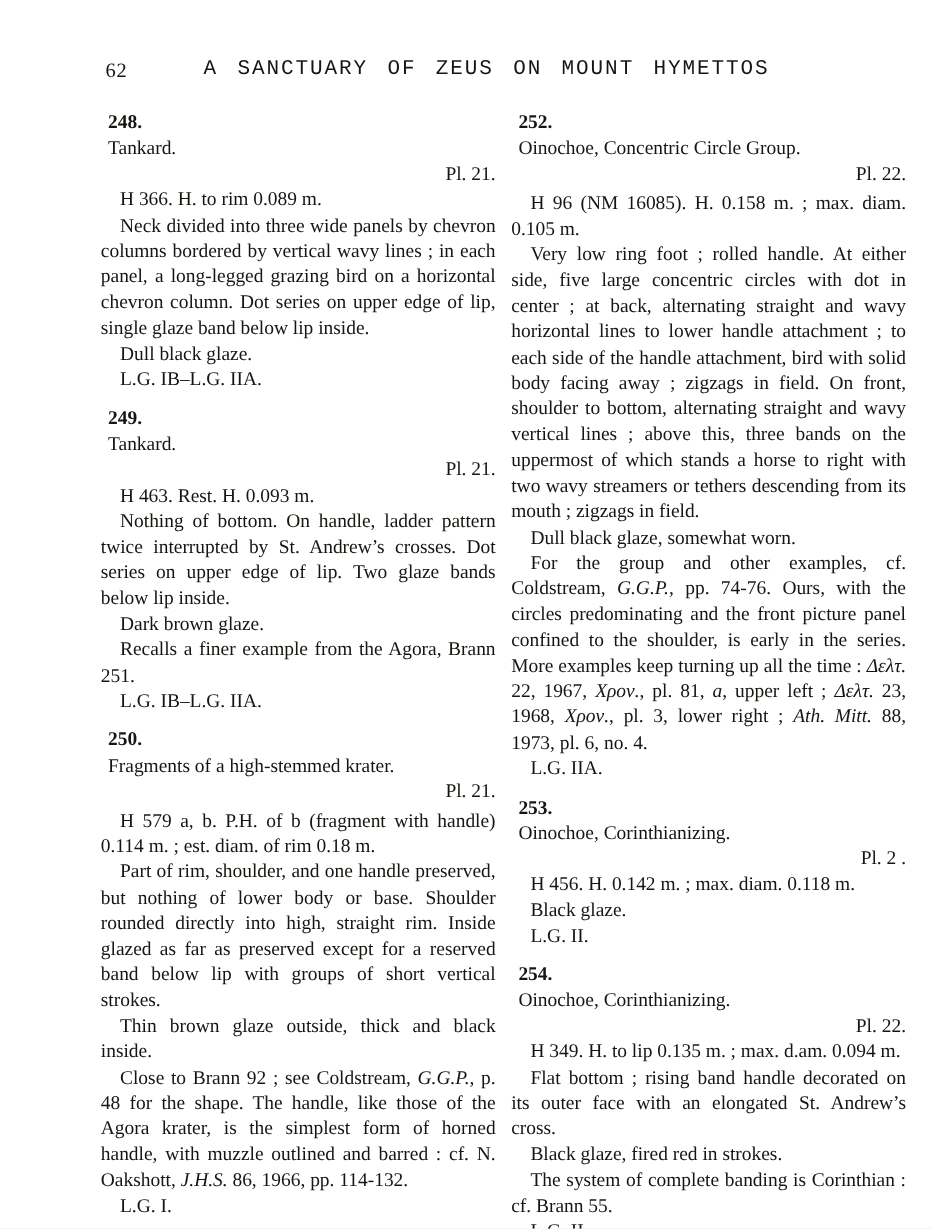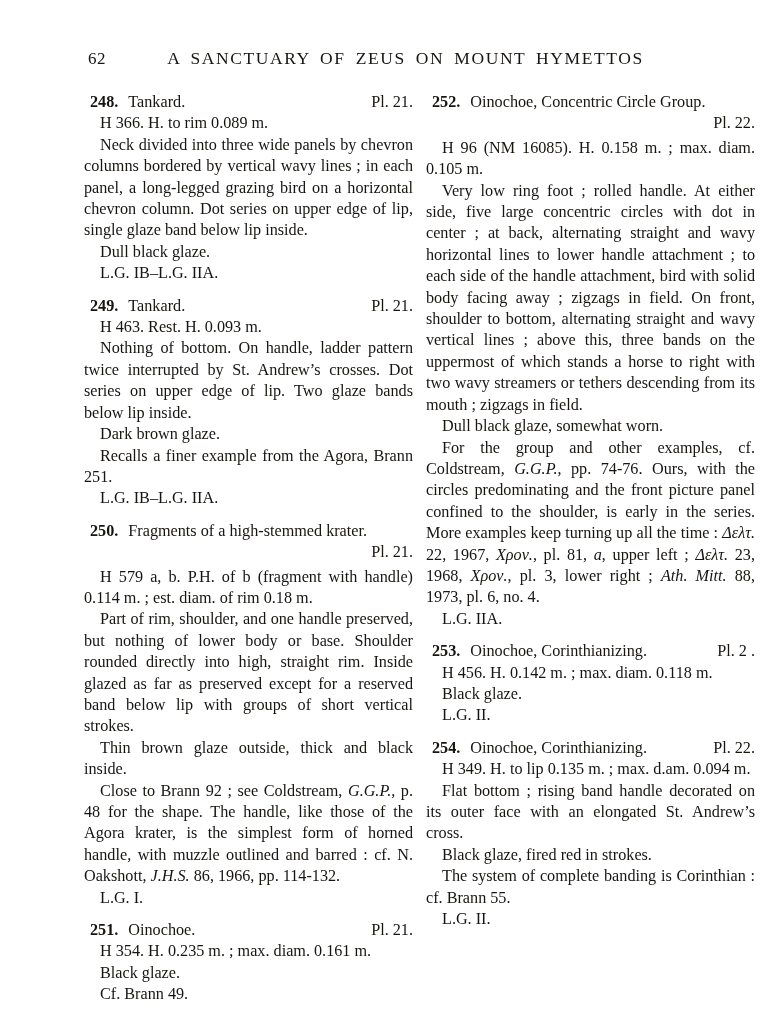--- a/index.html
+++ b/index.html
@@ -18,29 +18,30 @@
   .page-num {
     position:absolute; left:4px; top:1px;
     font-size:17px; letter-spacing:0.5px;
   }
   .running-title {
     position:absolute; left:0; right:0; top:0;
     margin:0; text-align:center;
     font-size:17.5px; font-weight:normal;
     letter-spacing:1.6px; word-spacing:4px;
     white-space:nowrap;
+    font-family:Liberation Mono, monospace;
   }
   .columns { display:flex; gap:13px; }
   .col {
     width:329px; flex:0 0 329px;
     font-size:16.2px; line-height:21.4px;
     text-align:justify;
   }
   .entry + .entry { margin-top:11px; }
-  .entry-head { display:flex; padding-left:6px; margin:0; }
+  .entry-head { display:flex; padding-left:6px; margin:0;flex-direction:column; }
   .entry-num { font-weight:bold; margin-right:10px; white-space:nowrap; }
   .entry-title { }
   .plate { margin-left:auto; padding-left:6px; white-space:nowrap; }
   .plate-line { text-align:right; margin:0 0 3px 0; }
   p.par { margin:0; text-indent:16px; }
   p.par i { }
 </style>
 </head>
 <body>
 

